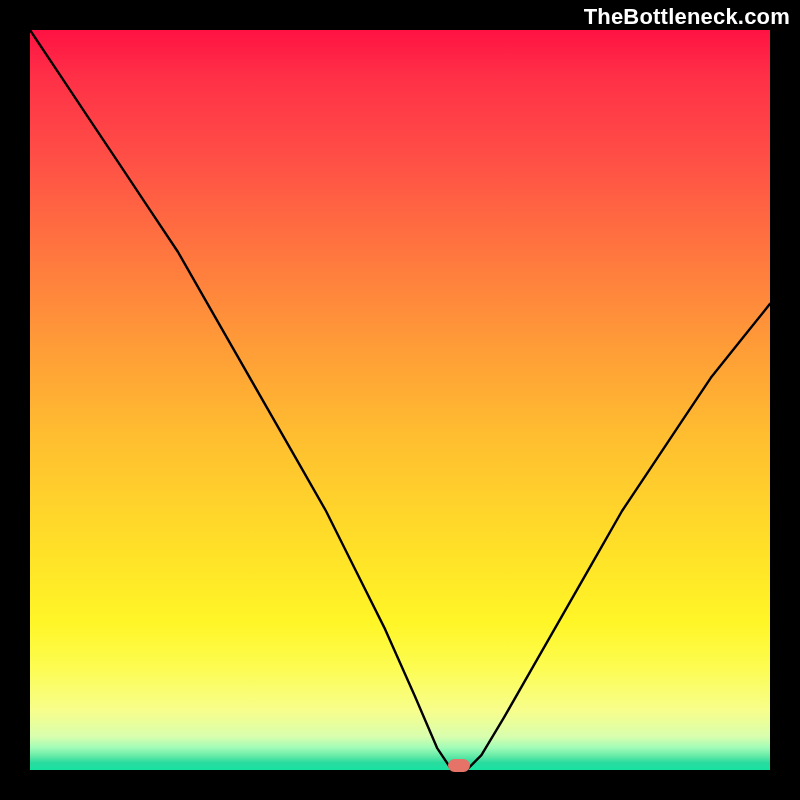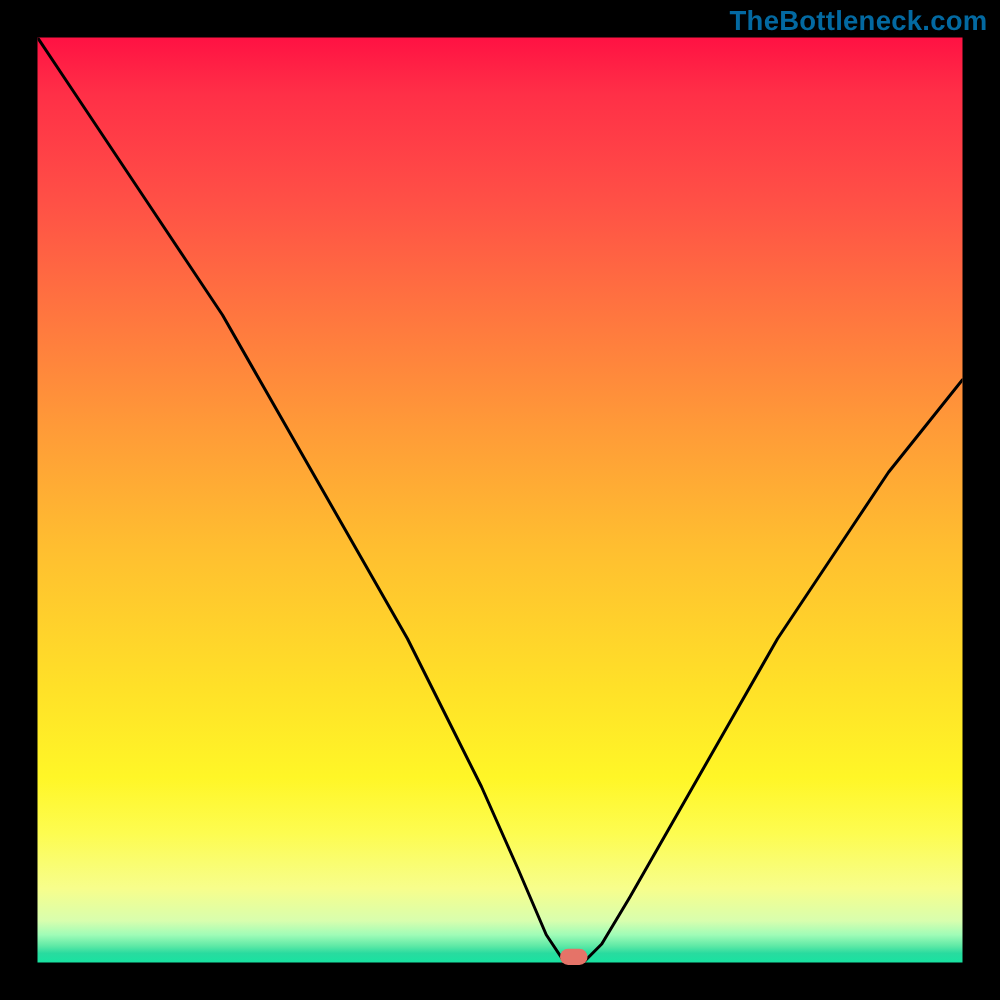--- a/index.html
+++ b/index.html
@@ -14,21 +14,21 @@
   .frame {
     position: relative;
     width: 800px;
     height: 800px;
     background: #000;
   }
   .watermark {
     position: absolute;
     top: 4px;
     right: 10px;
-    color: #0369a1;
+    color: #ffffff;
     font-size: 22px;
     font-weight: 600;
     letter-spacing: 0.2px;
     z-index: 3;
   }
   .plot {
     position: absolute;
     left: 30px;
     top: 30px;
     width: 740px;

